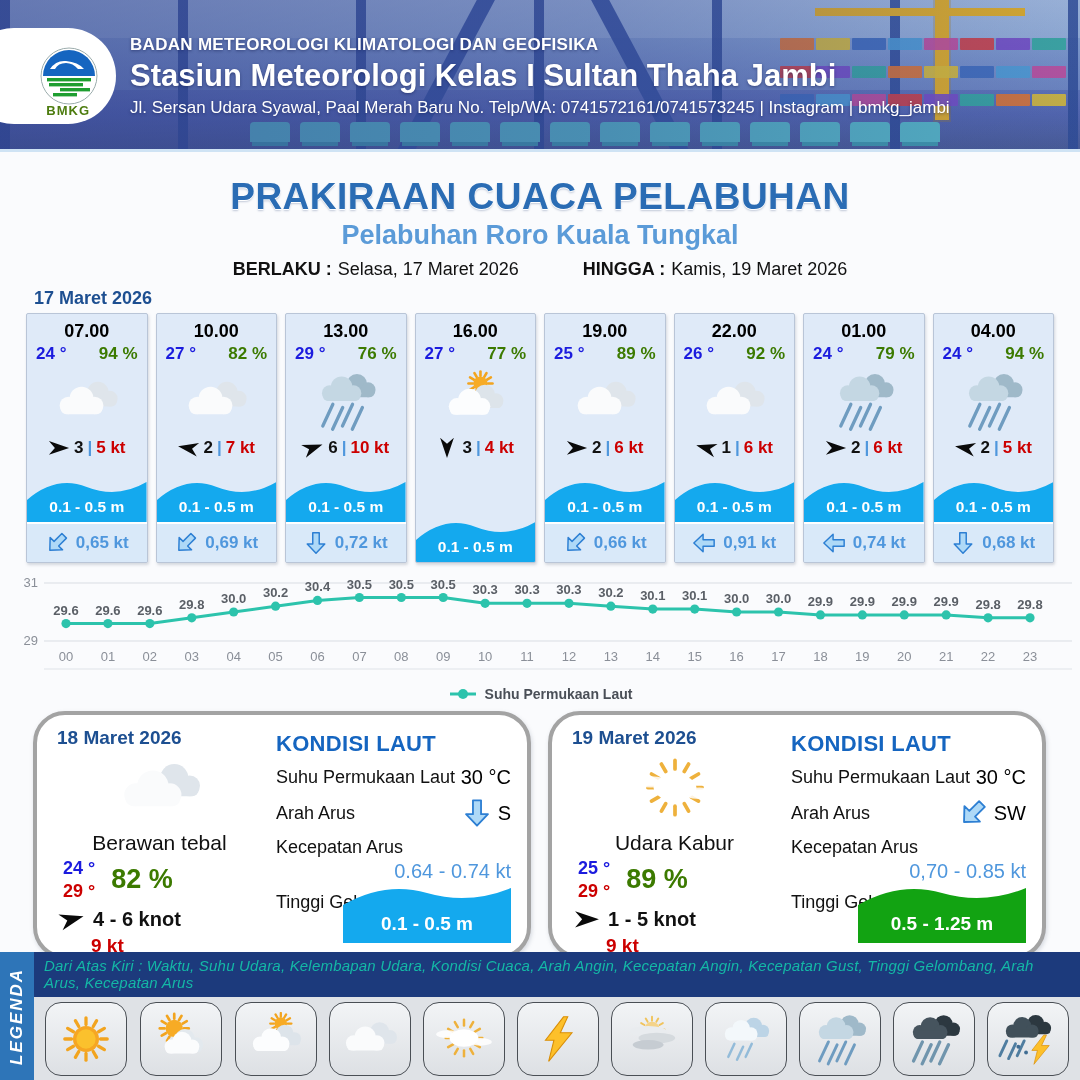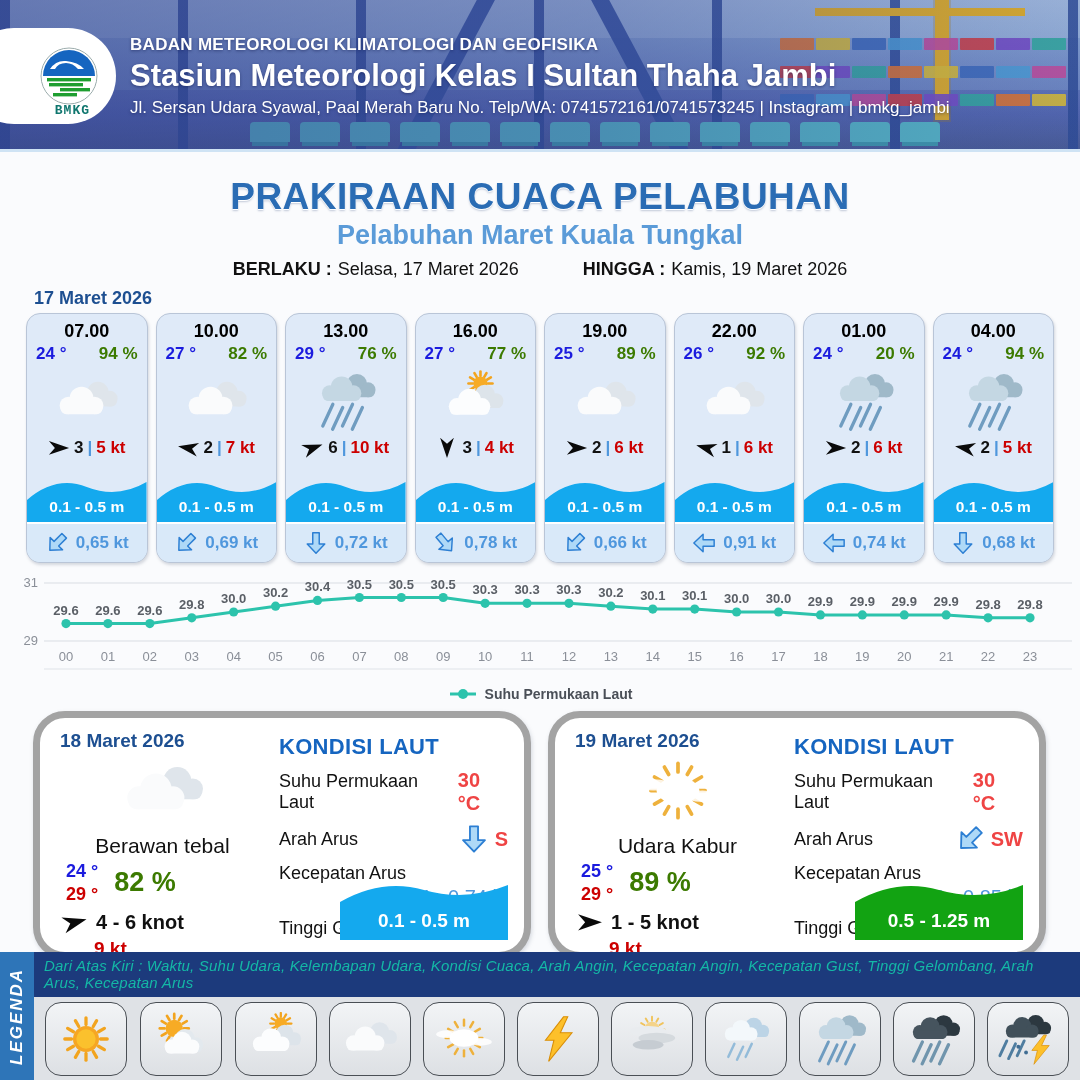--- a/index.html
+++ b/index.html
@@ -24,39 +24,39 @@
   .containers { position:absolute; right:0; top:38px; width:300px; height:82px; display:flex; flex-wrap:wrap; gap:2px; opacity:.9; }
   .containers div { width:34px; height:12px; border-radius:1px; }
   .seats { position:absolute; bottom:4px; left:250px; right:0; height:26px; display:flex; gap:10px; }
   .seats div { width:40px; height:20px; background:#58bfc9; border-radius:4px 4px 0 0; box-shadow:0 6px 0 -2px #3f9fae; }
   .hdr-overlay { position:absolute; inset:0;
     background:linear-gradient(90deg, rgba(48,62,140,.55) 0%, rgba(48,62,140,.38) 55%, rgba(48,62,140,.12) 100%); }
   .hdr-inner { position:absolute; inset:0; display:flex; align-items:center; }
   .logo-pill { position:relative; margin-left:-34px; width:150px; height:96px; background:#fff;
     border-radius:60px; display:flex; align-items:center; justify-content:flex-end; padding-right:18px; flex:0 0 auto; }
   .logo-circ { width:58px; height:58px; border-radius:50%; overflow:hidden; position:relative; }
-  .logo-txt { position:absolute; right:26px; bottom:6px; font-size:13px; font-weight:bold; color:#0f766e; letter-spacing:1px;font-family:Liberation Mono, monospace; }
+  .logo-txt { position:absolute; right:26px; bottom:6px; font-size:13px; font-weight:bold; color:#4d7c0f; letter-spacing:1px; }
   .hdr-text { position:relative; margin-left:14px; color:#fff; text-shadow:0 1px 3px rgba(20,30,80,.55); }
   .hdr-org { font-size:17px; font-weight:bold; letter-spacing:.3px; }
   .hdr-station { font-size:31px; font-weight:bold; margin:3px 0 4px; }
   .hdr-addr { font-size:17px; }
   .hdr-bottomline { position:absolute; left:0; right:0; bottom:0; height:3px; background:#cfe3f4; }
 
   
   .titleblock { text-align:center; padding-top:24px; background:#fafbfd; }
   .title-main { font-size:37px; font-weight:800; letter-spacing:.5px; color:#2a6cb4;
     text-shadow:0 1px 0 #fff, 0 2px 2px rgba(30,60,110,.25); }
   .title-sub { font-size:27px; font-weight:bold; color:#5b9bd8; margin-top:2px; }
   .validity { display:flex; justify-content:center; gap:64px; margin-top:8px; font-size:18px; color:#111; }
   .validity b { font-weight:bold; margin-right:6px; }
 
   
   .date-label { margin:8px 0 4px 34px; font-size:18px; font-weight:bold; color:#1d4f91; }
   .cards { display:flex; gap:8px; padding:0 26px; }
-  .fcard { width:124px; height:250px; background:#dfeaf8; border:1px solid #b9c5d7; border-radius:14px;
+  .fcard { width:124px; height:250px; background:#dfeaf8; border:1px solid #b9c5d7; border-radius:2px;
     display:flex; flex-direction:column; overflow:hidden; box-shadow:1px 2px 3px rgba(100,110,130,.25); }
   .f-time { text-align:center; font-size:18px; font-weight:bold; color:#000; margin-top:7px; }
   .f-th { display:flex; justify-content:space-between; padding:2px 9px 0; font-size:17px; font-weight:bold; }
   .f-temp { color:#1b1bde; }
   .f-hum { color:#3c7a00; }
   .f-icon { height:74px; display:flex; align-items:center; justify-content:center; }
   .f-icon svg { width:70px; height:62px; }
   .f-wind { display:flex; align-items:center; justify-content:center; gap:4px; font-size:17px; font-weight:bold; }
   .f-wind-arrow { display:inline-flex; }
   .f-wind-num { color:#111; }
@@ -71,37 +71,37 @@
   .f-cur-arrow { display:inline-flex; }
   .f-cur-text { font-size:17px; font-weight:bold; color:#4f97dd; }
 
   
   .chart-wrap { padding:4px 0 0; background:#fafbfd; }
   .chart-legend { display:flex; align-items:center; justify-content:center; gap:7px;
     font-size:14px; font-weight:bold; color:#4a4f57; height:22px; }
 
   
   .days { display:flex; gap:17px; padding:6px 33px 0; }
-  .dcard { width:498px; height:248px; background:#fff; border:7px solid #a3a3a3; border-radius:32px;
+  .dcard { width:498px; height:248px; background:#fff; border:4px solid #a3a3a3; border-radius:32px;
     box-shadow:1px 2px 4px rgba(100,110,130,.25); display:flex; padding:12px 16px 10px 20px; }
   .d-left { width:205px; display:flex; flex-direction:column; }
   .d-date { font-size:19px; font-weight:bold; color:#1d4f91; }
   .d-icon { height:84px; display:flex; align-items:center; justify-content:center; }
   .d-icon svg { width:96px; height:80px; }
   .d-cond { font-size:21px; color:#111; text-align:center; margin-top:2px; }
   .d-temps { display:flex; align-items:center; gap:16px; margin:2px 0 0 6px; }
   .d-tcol { display:flex; flex-direction:column; font-size:18px; font-weight:bold; line-height:1.25; }
   .d-tmin { color:#1b1bde; } .d-tmax { color:#cc0000; }
   .d-hum { font-size:27px; font-weight:bold; color:#3c7a00; }
   .d-wind { display:flex; align-items:center; gap:8px; font-size:20px; font-weight:bold; color:#111; margin:6px 0 0 2px; }
   .d-gust { font-size:19px; font-weight:bold; color:#cc0000; margin:4px 0 0 34px; }
   .d-sea { flex:1; padding-left:14px; position:relative; }
   .sea-head { font-size:22px; font-weight:bold; color:#1565c0; letter-spacing:.3px; margin-top:4px; }
   .sea-row { display:flex; justify-content:space-between; align-items:center; margin-top:9px; font-size:18px; color:#111; }
-  .sea-val { font-size:20px; font-weight:bold; color:#ef4444; display:inline-flex; align-items:center; gap:6px; }
+  .sea-val { font-size:20px; font-weight:normal; color:#000000; display:inline-flex; align-items:center; gap:6px; }
   .sea-sub { text-align:right; font-size:20px; font-weight:normal; color:#4f97dd; margin-top:2px; }
   .sea-waverow { margin-top:9px; font-size:18px; color:#111; }
   .sea-wavebadge { position:absolute; right:0; bottom:2px; width:168px; height:64px; }
   .sea-wavebadge svg { position:absolute; inset:0; width:100%; height:100%; }
   .sea-wavetext { position:absolute; left:0; right:0; bottom:8px; text-align:center;
     color:#fff; font-size:19px; font-weight:bold; }
 
   
   .legend { position:absolute; left:0; right:0; bottom:0; height:128px; display:flex; }
   .legend-side { width:34px; background:#2e75b8; color:#fff; font-size:17px; font-weight:bold; font-style:italic;
@@ -191,21 +191,21 @@
         <div class="hdr-org">BADAN METEOROLOGI KLIMATOLOGI DAN GEOFISIKA</div>
         <div class="hdr-station">Stasiun Meteorologi Kelas I Sultan Thaha Jambi</div>
         <div class="hdr-addr">Jl. Sersan Udara Syawal, Paal Merah Baru No. Telp/WA: 0741572161/0741573245 | Instagram | bmkg_jambi</div>
       </div>
     </div>
     <div class="hdr-bottomline"></div>
   </header>
 
   <section class="titleblock">
     <div class="title-main">PRAKIRAAN CUACA PELABUHAN</div>
-    <div class="title-sub">Pelabuhan Maret Kuala Tungkal</div>
+    <div class="title-sub">Pelabuhan Roro Kuala Tungkal</div>
     <div class="validity">
       <span><b>BERLAKU :</b><span>Selasa, 17 Maret 2026</span></span>
       <span><b>HINGGA :</b><span>Kamis, 19 Maret 2026</span></span>
     </div>
   </section>
 
   <div class="date-label">17 Maret 2026</div>
   <div class="cards" id="cards">
   <div class="fcard">
     <div class="f-time">07.00</div>
@@ -399,28 +399,20 @@
       <span class="f-wind-num">3</span>
       <span class="f-sep">|</span>
       <span class="f-gust">4 kt</span>
     </div>
     <div class="f-wave">
       <svg viewBox="0 0 124 52" preserveAspectRatio="none">
         <path d="M0,30 Q30,5 62,17 T124,12 L124,52 L0,52 Z" fill="#14a9ee"></path>
       </svg>
       <span class="f-wave-text">0.1 - 0.5 m</span>
     </div>
-    <div class="f-current">
-      <span class="f-cur-arrow">
-            <svg width="24" height="24" viewBox="0 0 26 26" style="transform:rotate(50deg)">
-              <path d="M2,9.5 L14,9.5 L14,3.5 L24,13 L14,22.5 L14,16.5 L2,16.5 Z" fill="#aed9f7" stroke="#2d7fd3" stroke-width="1.6" stroke-linejoin="round"></path>
-            </svg>
-          </span>
-      <span class="f-cur-text">0,78 kt</span>
-    </div>
   </div>
 
   <div class="fcard">
     <div class="f-time">19.00</div>
     <div class="f-th">
       <span class="f-temp">25 °</span>
       <span class="f-hum">89 %</span>
     </div>
     <div class="f-icon">
           <svg viewBox="0 0 64 56">
@@ -509,21 +501,21 @@
             </svg>
           </span>
       <span class="f-cur-text">0,91 kt</span>
     </div>
   </div>
 
   <div class="fcard">
     <div class="f-time">01.00</div>
     <div class="f-th">
       <span class="f-temp">24 °</span>
-      <span class="f-hum">20 %</span>
+      <span class="f-hum">79 %</span>
     </div>
     <div class="f-icon">
           <svg viewBox="0 0 64 56">
             <g fill="#9fb9c9" opacity="1">
     <circle cx="31.8" cy="17.7" r="6.8"></circle>
     <circle cx="42" cy="12.6" r="9.35"></circle>
     <circle cx="52.2" cy="17.7" r="6.8"></circle>
     <rect x="25.85" y="16" width="32.3" height="8.5" rx="4.25"></rect>
             </g>
             <g fill="#c4d7e3" opacity="1">

